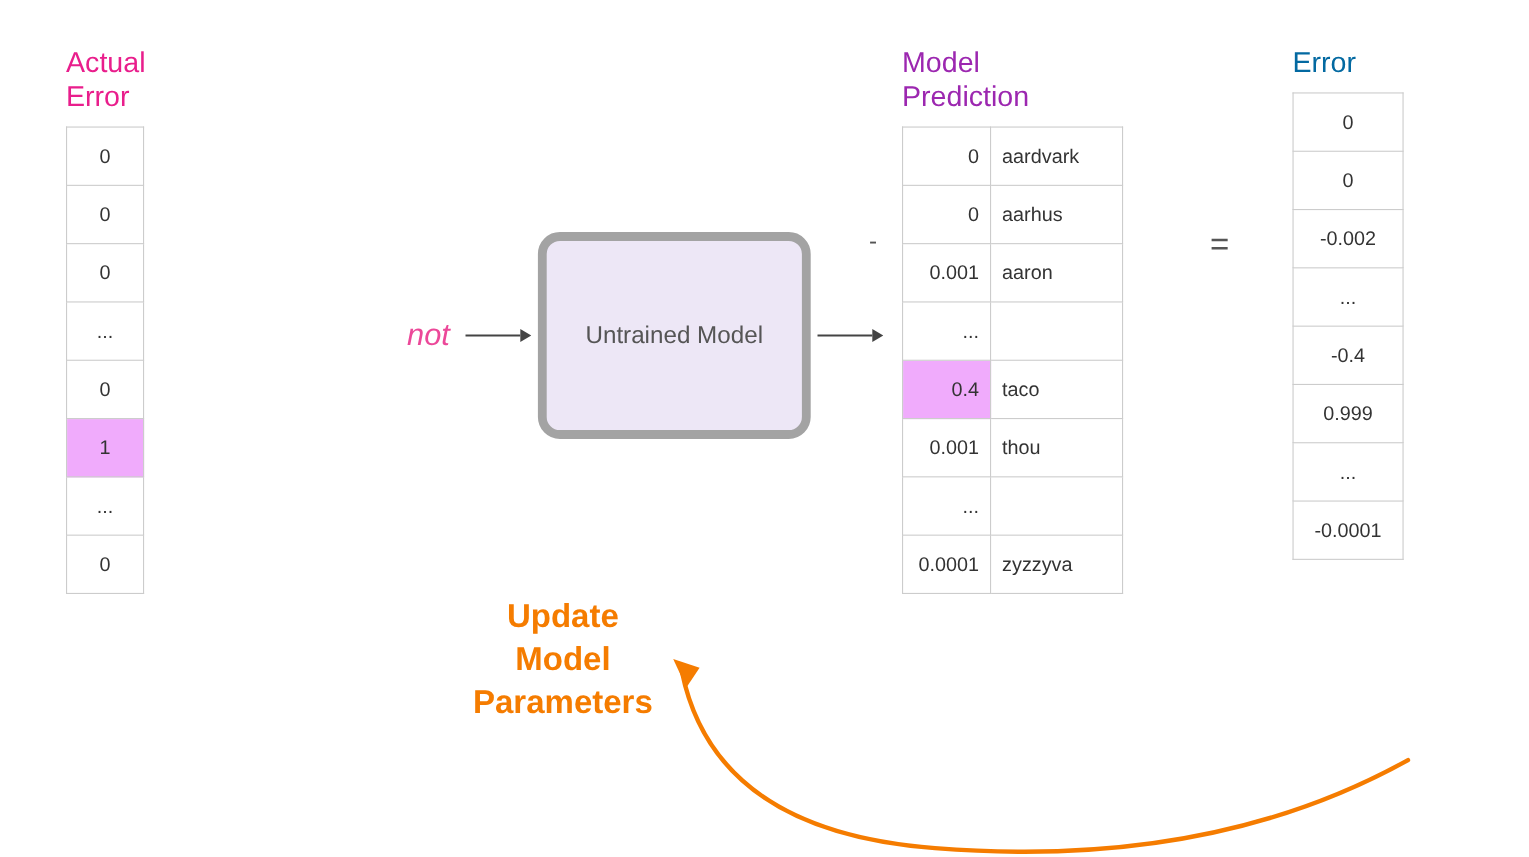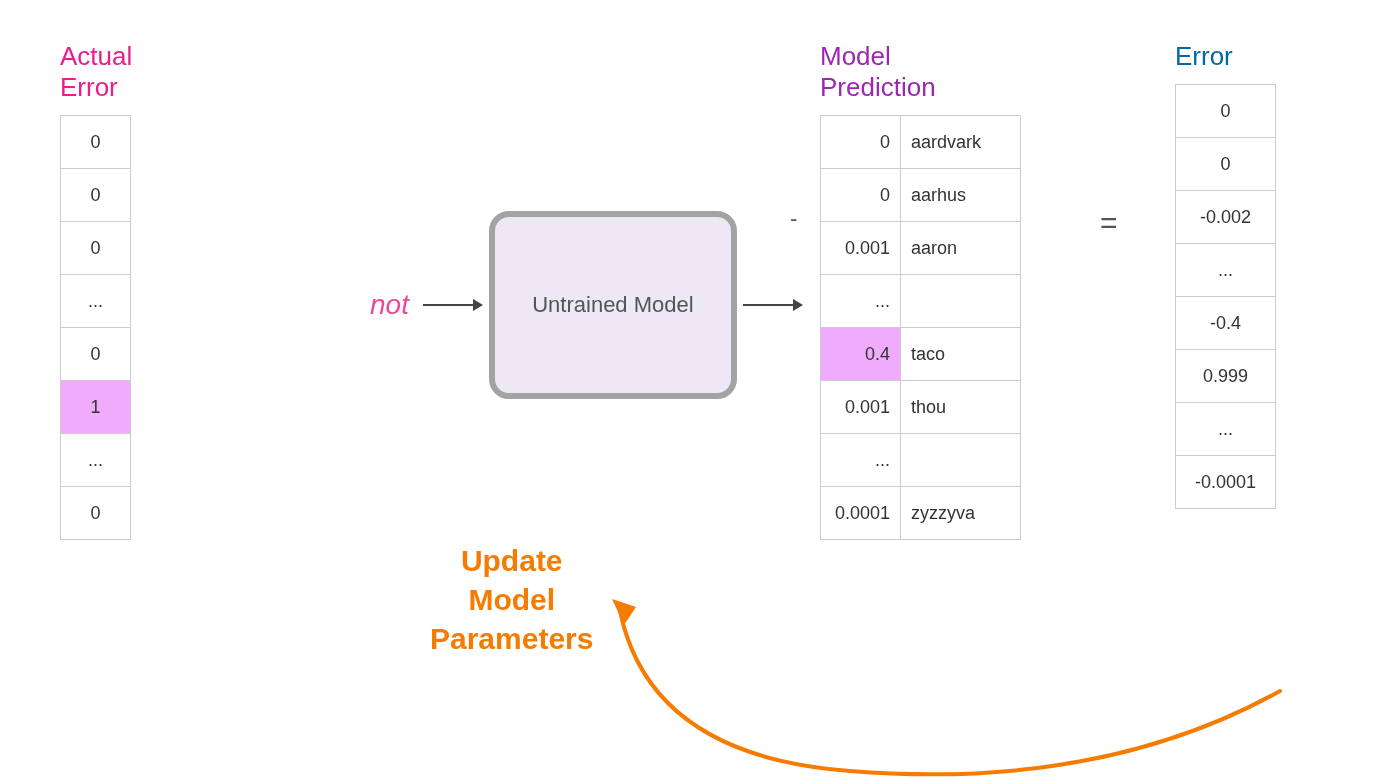--- a/index.html
+++ b/index.html
@@ -86,21 +86,21 @@
 
     .arrow-right svg {
       width: 60px;
       height: 24px;
     }
 
     .model-box {
       width: 248px;
       height: 188px;
       background: #ede7f6;
-      border: 6px solid #a3a3a3;
+      border: 8px solid #a3a3a3;
       border-radius: 20px;
       display: flex;
       align-items: center;
       justify-content: center;
       font-size: 22px;
       color: #555;
       text-align: center;
     }
 
     

